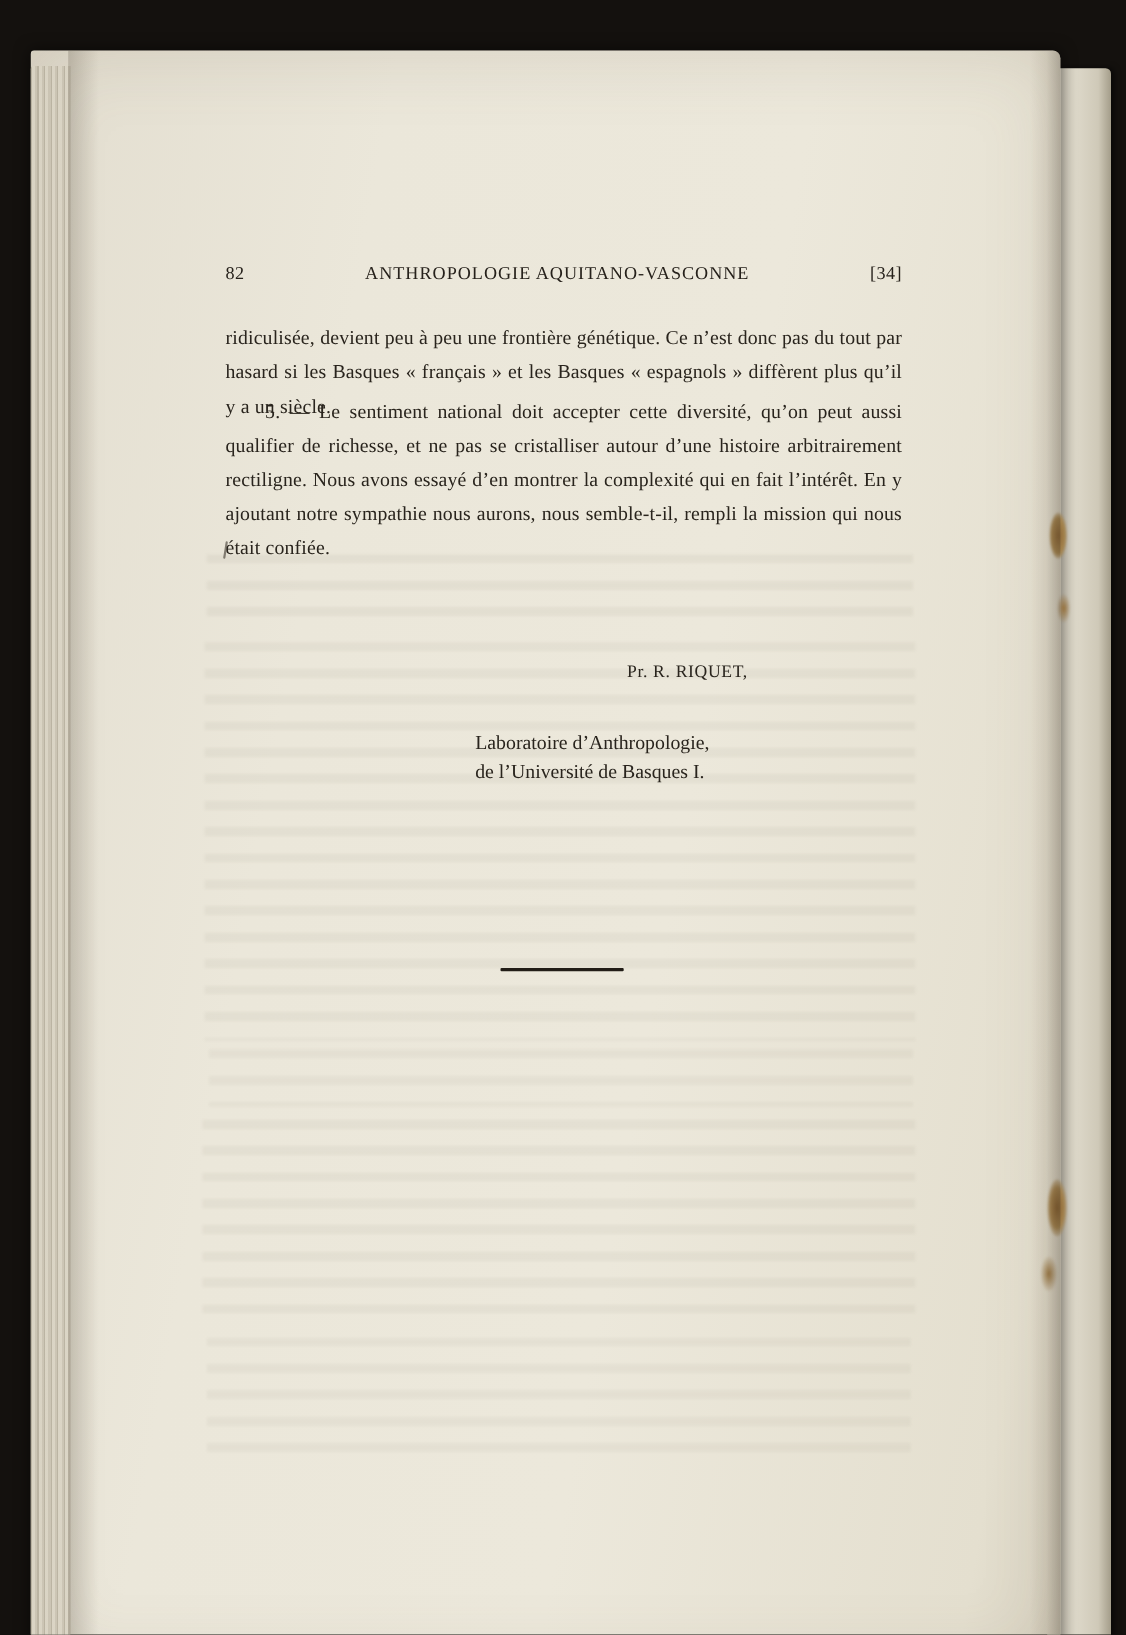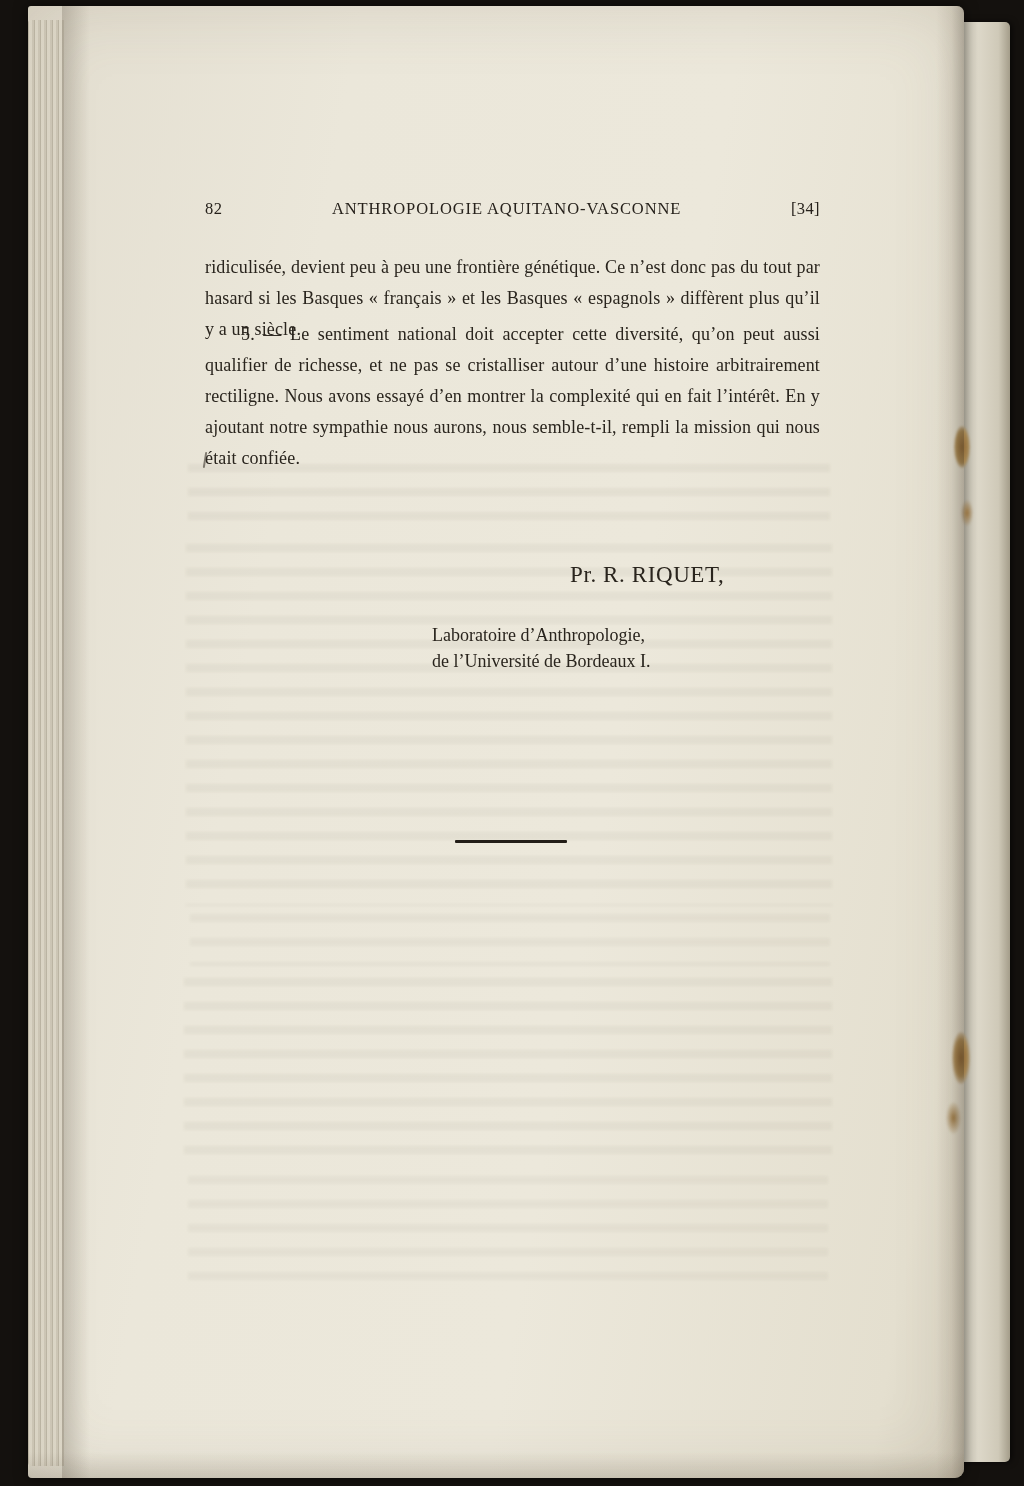--- a/index.html
+++ b/index.html
@@ -3,21 +3,21 @@
 <meta charset="utf-8">
 <style>
   html,body{margin:0;padding:0;}
   body{
     width:1024px;height:1486px;
     background:#14110e;
     position:relative;
     overflow:hidden;
     font-family:"Liberation Serif","DejaVu Serif",serif;
   }
-  .scene{position:absolute;inset:0;}
+  .scene{position:absolute;inset:0;margin-top:40px;}
   
   .next-page{
     position:absolute;left:952px;top:22px;width:58px;height:1440px;
     background:linear-gradient(90deg,#c9c3b2 0%,#ddd8c9 45%,#cfc9b8 80%,#a49d8a 100%);
     border-radius:0 5px 5px 0;
     box-shadow:2px 0 6px rgba(0,0,0,0.6);
   }
   
   .page{
     position:absolute;left:28px;top:6px;width:936px;height:1472px;
@@ -67,21 +67,21 @@
   .p1{top:246px;}
   .p2{top:313px;text-indent:36px;}
 
   .stray-mark{
     position:absolute;left:176px;top:446px;width:2px;height:16px;
     background:#4a443a;transform:rotate(9deg);opacity:.65;border-radius:1px;
   }
 
   .signature{
     position:absolute;left:542px;top:556px;
-    font-size:23px;letter-spacing:.6px;color:#29241d;
+    font-size:16px;letter-spacing:.6px;color:#29241d;
   }
   .affiliation{
     position:absolute;left:404px;top:616px;width:400px;
     text-align:left;font-size:18px;line-height:26px;color:#29241d;
   }
   .rule{
     position:absolute;left:427px;top:834px;width:112px;height:3px;
     background:#221d17;border-radius:1px;
   }
 
@@ -136,21 +136,21 @@
 
       <p class="para p1">ridiculisée, devient peu à peu une frontière génétique. Ce n’est donc pas du tout par hasard si les Basques « français » et les Basques « espagnols » diffèrent plus qu’il y a un siècle.</p>
       <p class="para p2">5. — Le sentiment national doit accepter cette diversité, qu’on peut aussi qualifier de richesse, et ne pas se cristalliser autour d’une histoire arbitrairement rectiligne. Nous avons essayé d’en montrer la complexité qui en fait l’intérêt. En y ajoutant notre sympathie nous aurons, nous semble-t-il, rempli la mission qui nous était confiée.</p>
 
       <div class="stray-mark"></div>
 
       <div class="signature">Pr. R. RIQUET,</div>
 
       <div class="affiliation">
         <div>Laboratoire d’Anthropologie,</div>
-        <div>de l’Université de Bordeaux I.</div>
+        <div>de l’Université de Basques I.</div>
       </div>
 
       <div class="rule"></div>
     </div>
 
     <div class="stain s1"></div>
     <div class="stain s2"></div>
     <div class="stain s3"></div>
     <div class="stain s4"></div>
 

